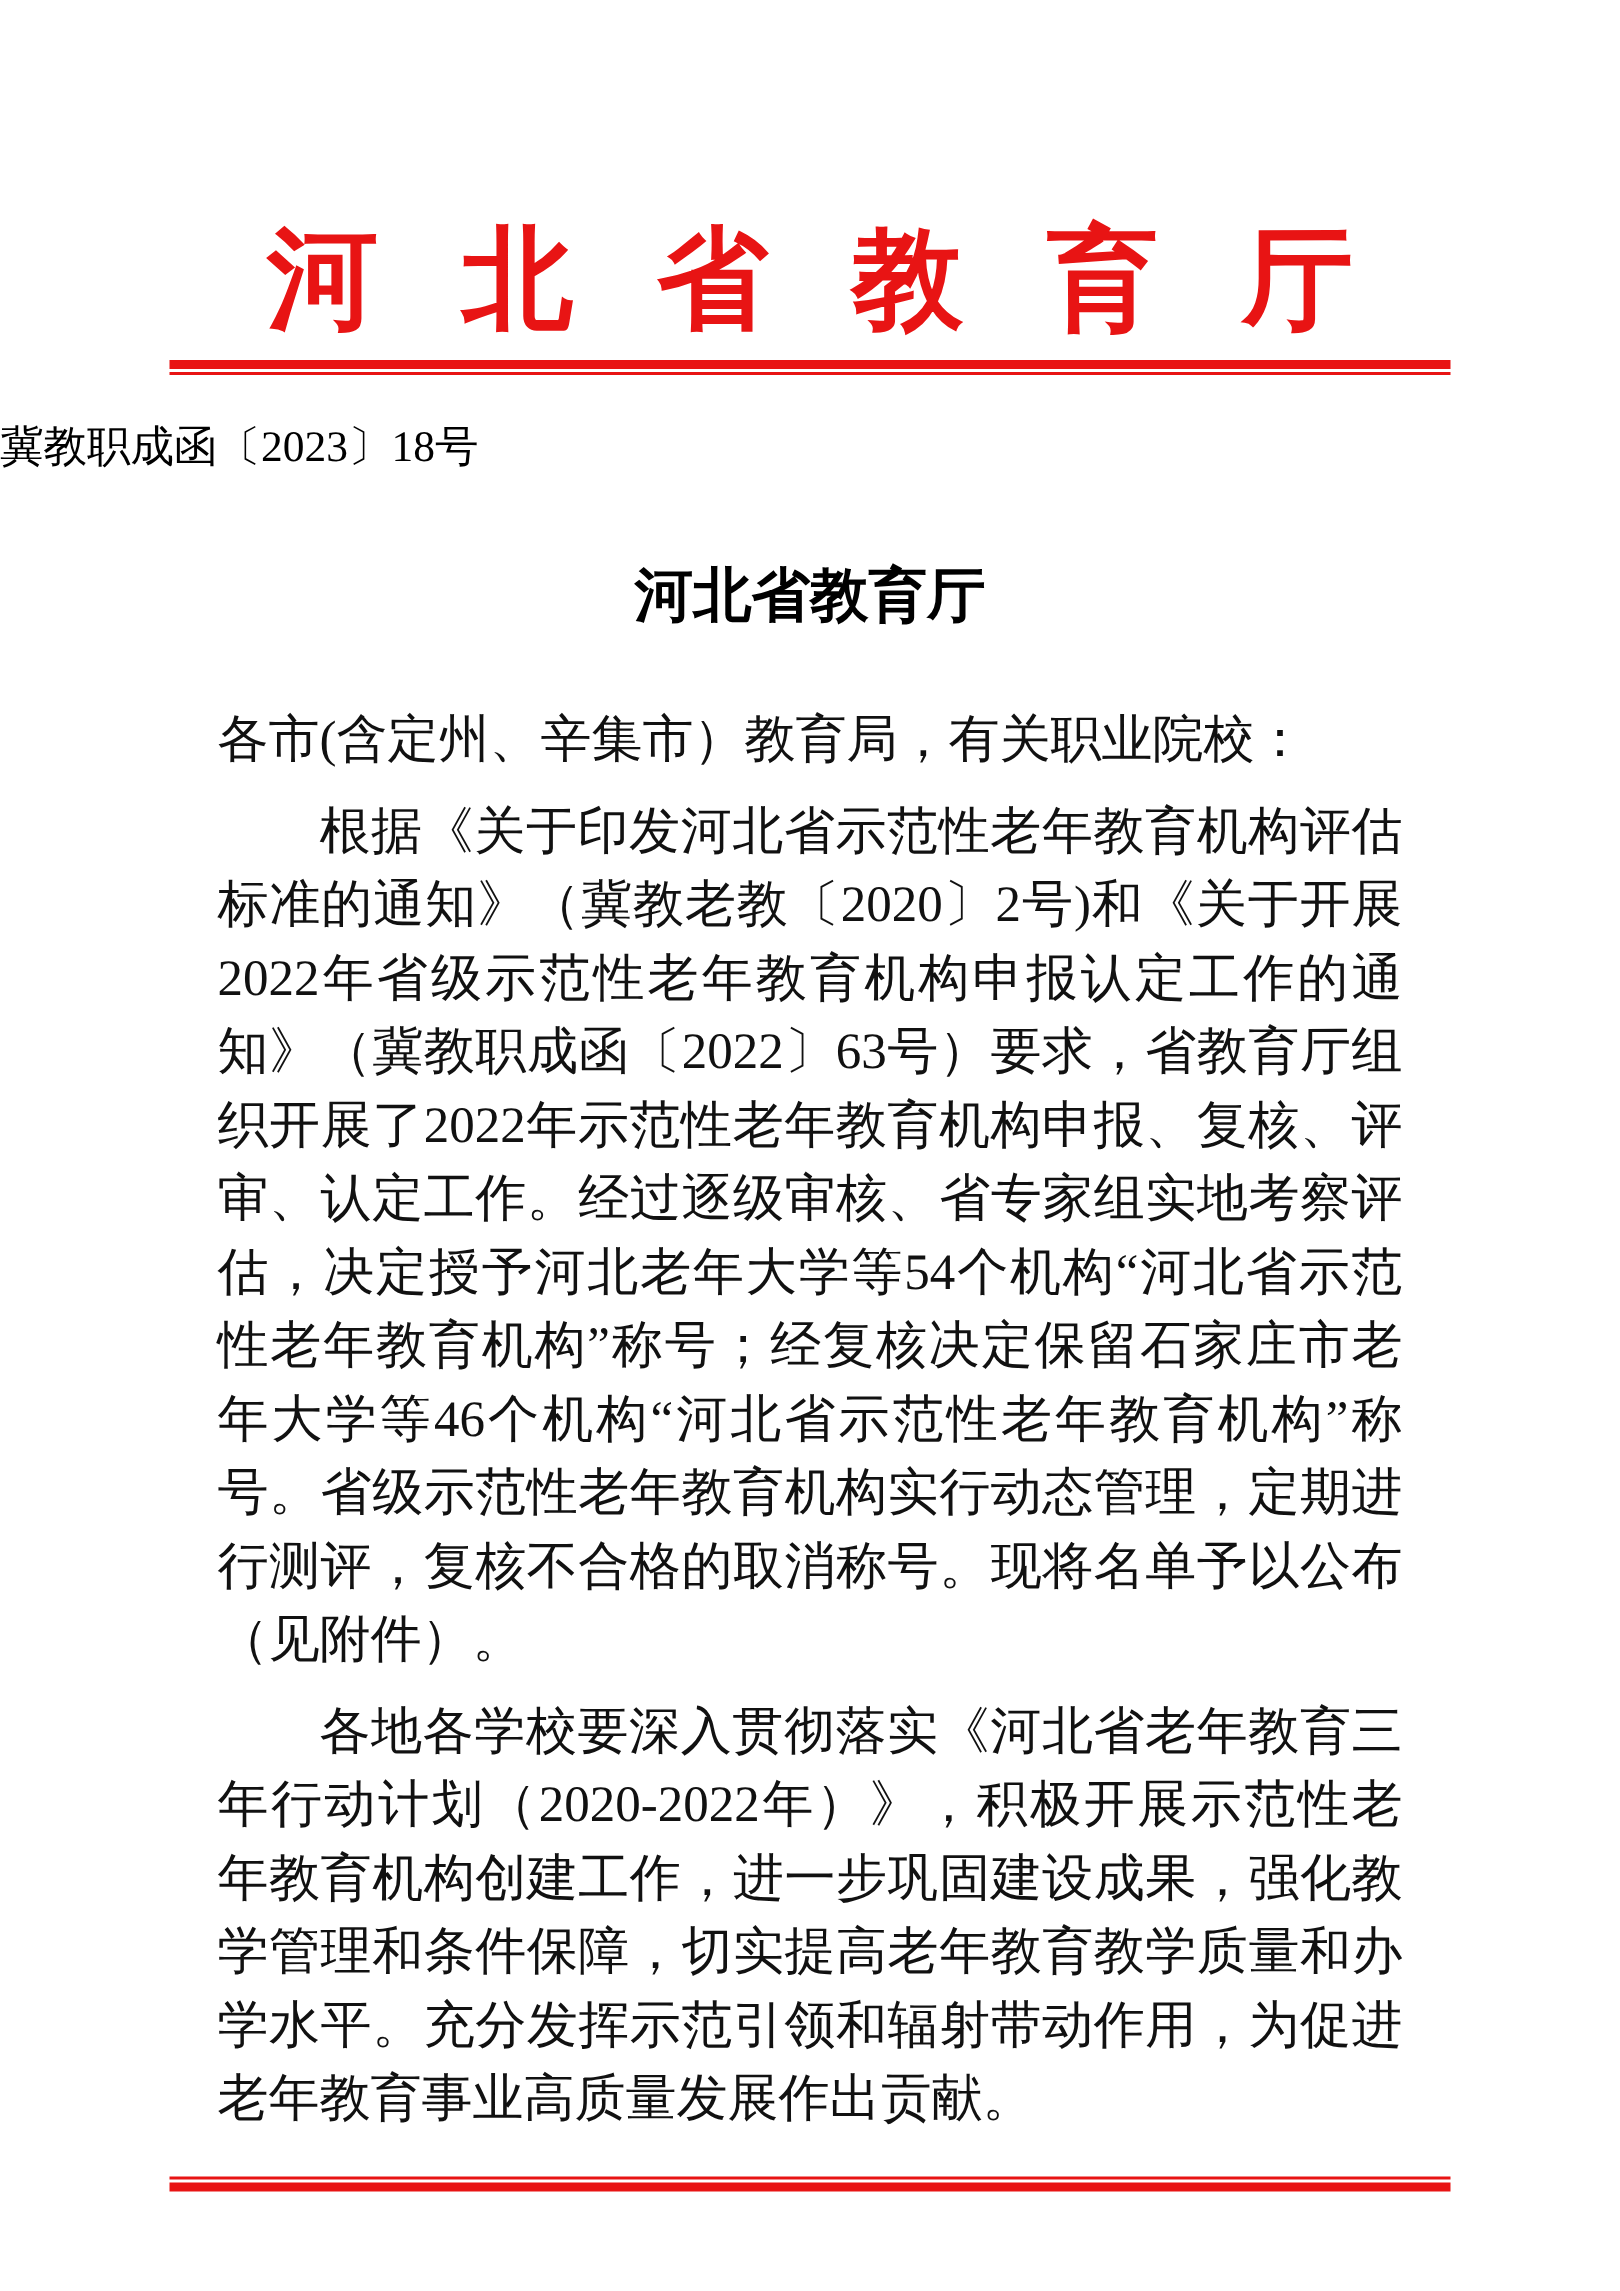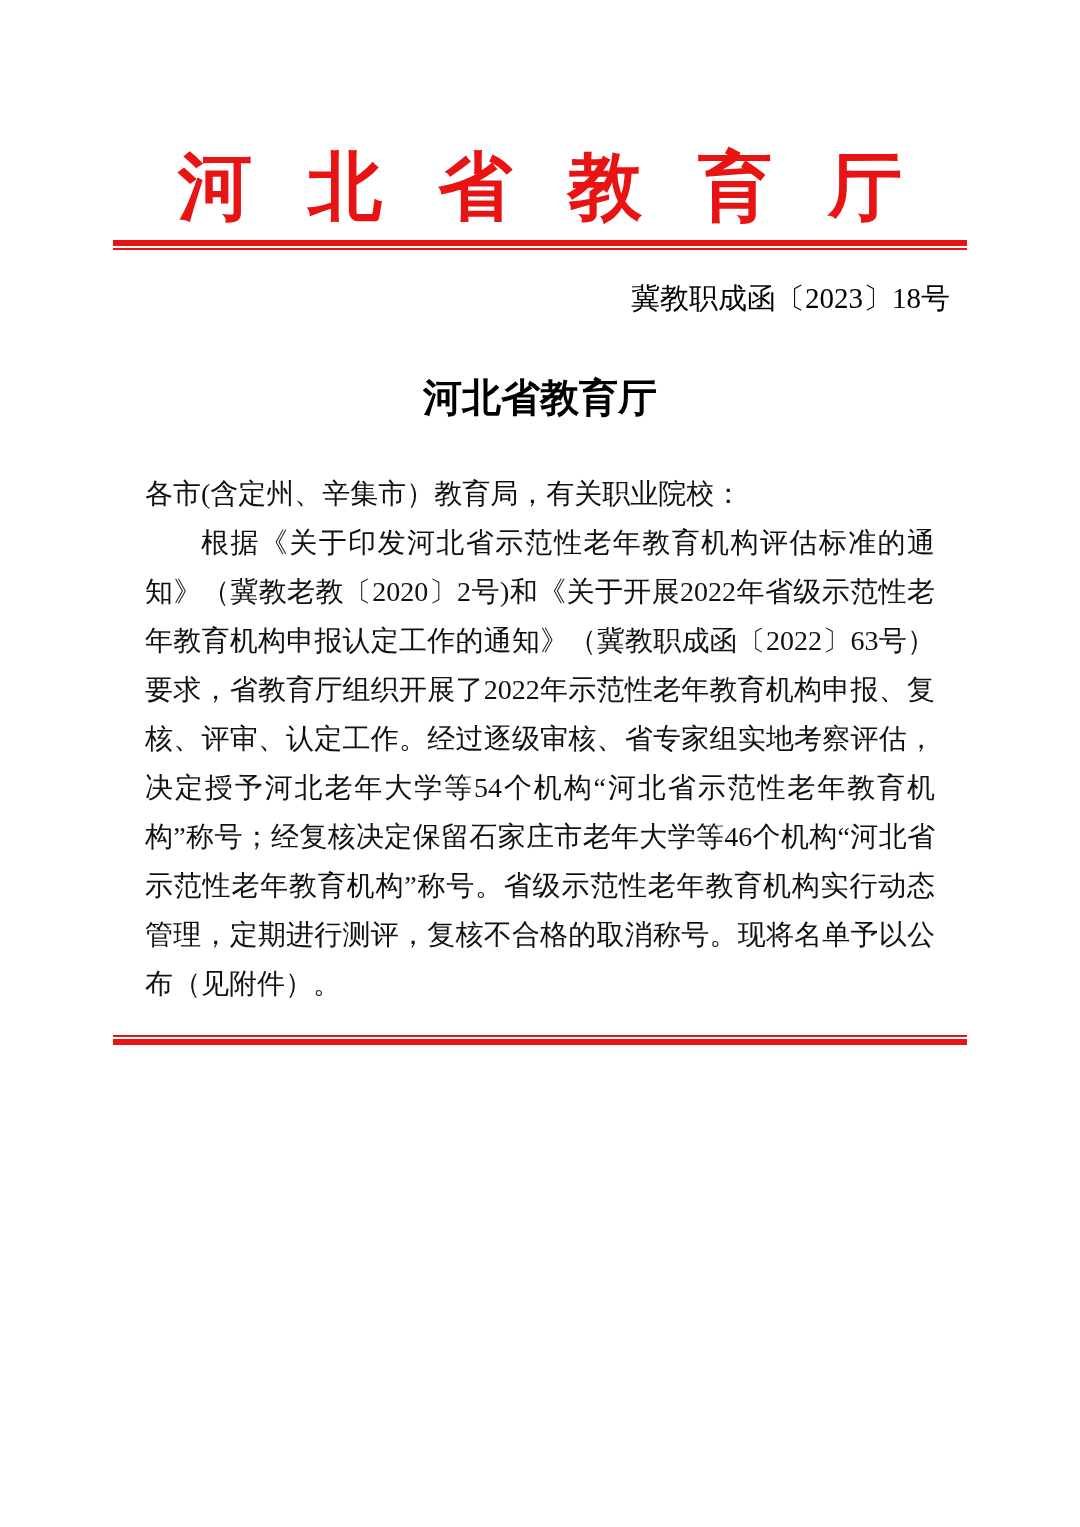--- a/index.html
+++ b/index.html
@@ -28,45 +28,45 @@
   .rule { margin: 16px 113px 0 113px; }
   .rule .thick { height: 6px; background: var(--red); }
   .rule .thin  { height: 2px; background: var(--red); }
   .rule-top .thin  { margin-top: 2px; }
   .rule-bottom .thick { margin-top: 2px; }
   .rule-bottom { margin-top: 27px; }
 
   .docno {
     margin-top: 32px;
     padding-right: 130px;
-    text-align: right;
+    text-align: left;
     font-size: 29px;
     line-height: 32px;
     color: #000000;
   }
 
   
   .title {
     margin-top: 56px;
     text-align: center;
     font-weight: bold;
     font-size: 39px;
     line-height: 55px;
     color: #000000;
   }
 
   
   .body-text {
     margin: 44px 145px 0 145px;
-    font-size: 28px;
+    font-size: 34px;
     line-height: 49px;
     text-align: justify;
     word-break: break-all;
   }
-  .body-text p.indent { text-indent: 2em; }
+  .body-text p.indent { text-indent: 2em; margin-top: 12px; }
   .body-text p { margin: 0; }
 </style>
 </head>
 <body>
 
 <div class="page">
 
   <div class="agency">河北省教育厅</div>
 
   <div class="rule rule-top">
@@ -76,20 +76,21 @@
 
   <div class="docno">冀教职成函〔2023〕18号</div>
 
   <div class="title">
     <div>河北省教育厅</div>
   </div>
 
   <div class="body-text">
     <p>各市(含定州、辛集市）教育局，有关职业院校：</p>
     <p class="indent">根据《关于印发河北省示范性老年教育机构评估标准的通知》（冀教老教〔2020〕2号)和《关于开展2022年省级示范性老年教育机构申报认定工作的通知》（冀教职成函〔2022〕63号）要求，省教育厅组织开展了2022年示范性老年教育机构申报、复核、评审、认定工作。经过逐级审核、省专家组实地考察评估，决定授予河北老年大学等54个机构“河北省示范性老年教育机构”称号；经复核决定保留石家庄市老年大学等46个机构“河北省示范性老年教育机构”称号。省级示范性老年教育机构实行动态管理，定期进行测评，复核不合格的取消称号。现将名单予以公布（见附件）。</p>
+    <p class="indent">各地各学校要深入贯彻落实《河北省老年教育三年行动计划（2020-2022年）》，积极开展示范性老年教育机构创建工作，进一步巩固建设成果，强化教学管理和条件保障，切实提高老年教育教学质量和办学水平。充分发挥示范引领和辐射带动作用，为促进老年教育事业高质量发展作出贡献。</p>
   </div>
 
   <div class="rule rule-bottom">
     <div class="thin"></div>
     <div class="thick"></div>
   </div>
 
 </div>
 
 </body></html>

